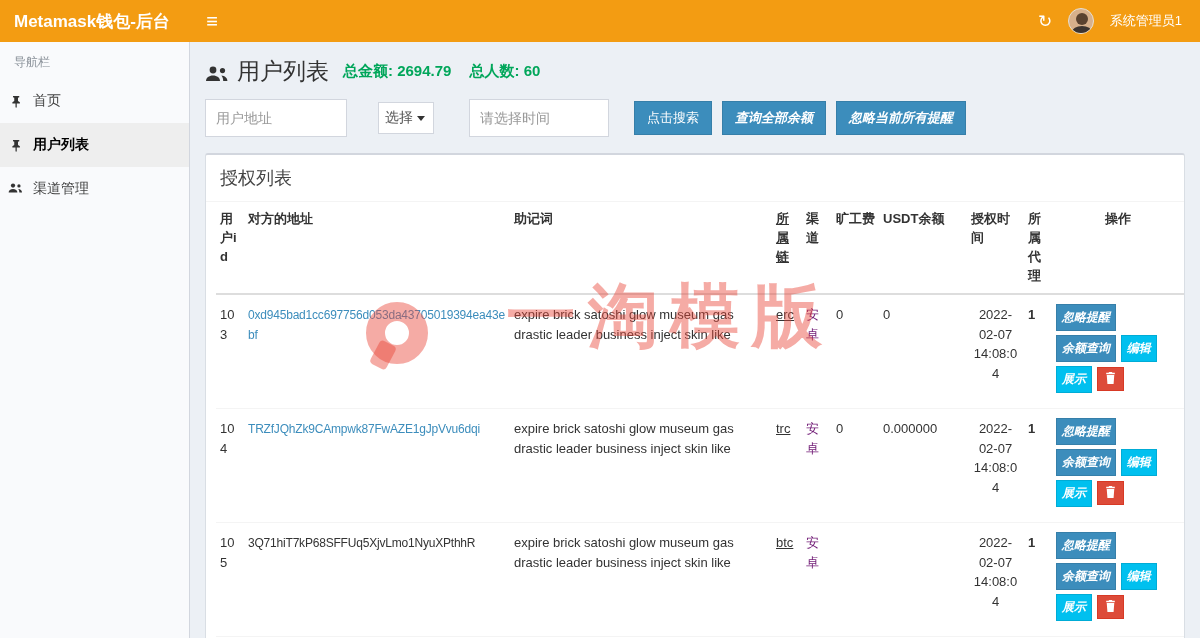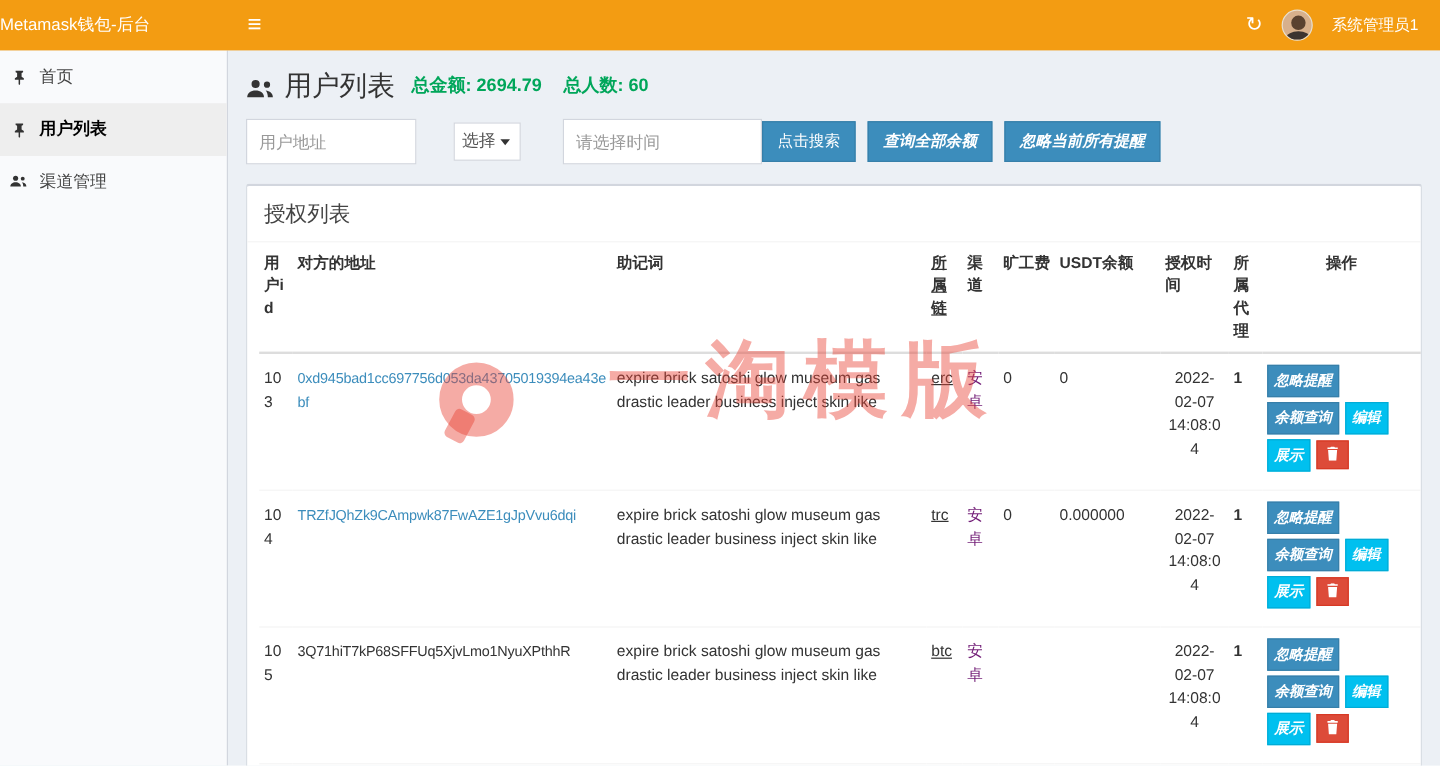--- a/index.html
+++ b/index.html
@@ -7,22 +7,22 @@
   body {
     font-family: "Liberation Sans", "DejaVu Sans", sans-serif;
     background:#ecf0f5; color:#333; position:relative;
   }
   
   .navbar {
     height:42px; background:#f39c12; display:flex; align-items:stretch;
     position:relative; z-index:30;
   }
   .brand {
-    width:190px; color:#fff; font-weight:normal; font-size:14px;
-    display:flex; align-items:center; padding-left:0; cursor:pointer;
+    width:190px; color:#fff; font-weight:bold; font-size:17px;
+    display:flex; align-items:center; padding-left:14px; cursor:pointer;
   }
   .hamburger {
     color:#fff; font-size:20px; width:44px; display:flex; align-items:center;
     justify-content:center; cursor:pointer; font-weight:bold;
   }
   .nav-right { margin-left:auto; display:flex; align-items:center; gap:16px; padding-right:18px; }
   .refresh { color:#fff; font-size:17px; cursor:pointer; transform:scaleX(-1); }
   .avatar {
     width:26px; height:26px; border-radius:50%; background:#d7b08c; position:relative;
     overflow:hidden; cursor:pointer; border:1px solid #e8e0d0;
@@ -64,21 +64,21 @@
     padding:18px 10px; color:#555; outline:none; font-family:inherit;
   }
   .inp::placeholder { color:#999; }
   .inp-address { width:142px; margin-right:31px; }
   .select-box {
     width:56px; height:32px; border:1px solid #d2d6de; background:#fff;
     display:flex; align-items:center; padding:0 6px; cursor:pointer; margin-right:35px;
   }
   .select-box .sel-text { width:30px; overflow:hidden; white-space:nowrap; font-size:14px; color:#555; }
   .caret { width:0; height:0; border-left:4px solid transparent; border-right:4px solid transparent; border-top:5px solid #333; margin-left:2px; }
-  .inp-time { width:166px; }
+  .inp-time { width:140px; margin-right:25px; }
   .btn {
     border-radius:0; cursor:pointer; color:#fff; font-family:inherit;
     border:1px solid transparent; white-space:nowrap;
   }
   .btn-dark { background:#3c8dbc; border-color:#367fa9; }
   .btn-cyan { background:#00c0ef; border-color:#00acd6; }
   .btn-red  { background:#dd4b39; border-color:#d73925; }
   .filter-btn { font-size:13px; padding:7px 12px; margin-right:10px; }
   .em { font-style:italic; font-weight:bold; }
 
@@ -147,20 +147,21 @@
     <span>≡</span>
   </div>
   <div class="nav-right">
     <span class="refresh">↺</span>
     <span class="avatar"></span>
     <span class="admin-name">系统管理员1</span>
   </div>
 </div>
 
 <div class="sidebar">
+  <div class="sidebar-header">导航栏</div>
 
   <div class="side-item">
     <span class="icn">
       <svg viewBox="0 0 24 24" width="15" height="15" fill="currentColor">
           <path d="M16 3H8v2l2 1v5l-3 2v2h5v6l1 1 1-1v-6h5v-2l-3-2V6l2-1V3z"></path>
         </svg>
     </span>
     <span>首页</span>
   </div>
 

